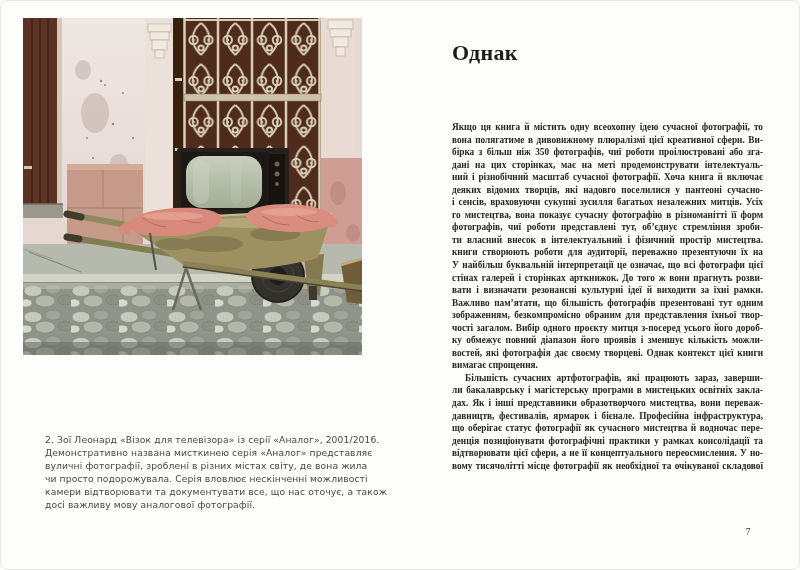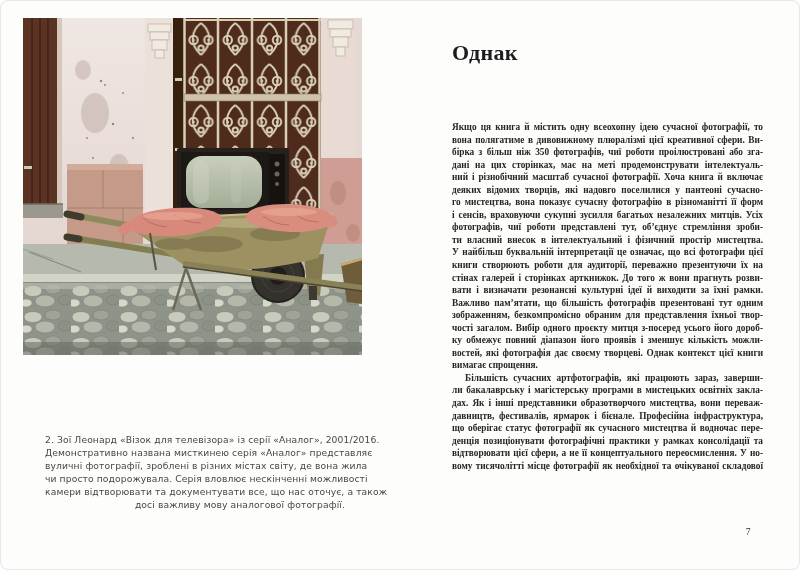--- a/index.html
+++ b/index.html
@@ -17,21 +17,21 @@
     position:absolute;left:23px;top:18px;width:339px;height:337px;
     overflow:hidden;
   }
   .photo svg{display:block;width:339px;height:337px;}
   .caption{
     position:absolute;left:45px;top:433px;width:300px;
     font-family:"DejaVu Sans","Liberation Sans",sans-serif;
     font-size:9.2px;line-height:13.1px;color:#474747;
     letter-spacing:0.1px;
   }
-  .caption .cap-line{white-space:nowrap;text-align:right;}
+  .caption .cap-line{white-space:nowrap;}
   
   .chapter-heading{
     position:absolute;left:452px;top:40px;
     font-family:"Liberation Serif",serif;
     font-weight:bold;font-size:22px;color:#1d1d1d;
     letter-spacing:0.3px;margin:0;
   }
   .body-text{
     position:absolute;left:452px;top:121px;width:311px;
     font-size:9.3px;color:#262626;
@@ -275,26 +275,26 @@
   <div>
     <h1 class="chapter-heading">Однак</h1>
 
     <div class="body-text">
         <div class="line">Якщо ця книга й містить одну всеохопну ідею сучасної фотографії, то</div>
         <div class="line">вона полягатиме в дивовижному плюралізмі цієї креативної сфери. Ви-</div>
         <div class="line">бірка з більш ніж 350 фотографів, чиї роботи проілюстровані або зга-</div>
         <div class="line">дані на цих сторінках, має на меті продемонструвати інтелектуаль-</div>
         <div class="line">ний і різнобічний масштаб сучасної фотографії. Хоча книга й включає</div>
         <div class="line">деяких відомих творців, які надовго поселилися у пантеоні сучасно-</div>
+        <div class="line">і сенсів, враховуючи сукупні зусилля багатьох незалежних митців. Усіх</div>
         <div class="line">го мистецтва, вона показує сучасну фотографію в різноманітті її форм</div>
-        <div class="line">і сенсів, враховуючи сукупні зусилля багатьох незалежних митців. Усіх</div>
         <div class="line">фотографів, чиї роботи представлені тут, об’єднує стремління зроби-</div>
         <div class="line">ти власний внесок в інтелектуальний і фізичний простір мистецтва.</div>
+        <div class="line">книги створюють роботи для аудиторії, переважно презентуючи їх на</div>
         <div class="line">У найбільш буквальній інтерпретації це означає, що всі фотографи цієї</div>
-        <div class="line">книги створюють роботи для аудиторії, переважно презентуючи їх на</div>
         <div class="line">стінах галерей і сторінках арткнижок. До того ж вони прагнуть розви-</div>
         <div class="line">вати і визначати резонансні культурні ідеї й виходити за їхні рамки.</div>
         <div class="line">Важливо пам’ятати, що більшість фотографів презентовані тут одним</div>
         <div class="line">зображенням, безкомпромісно обраним для представлення їхньої твор-</div>
         <div class="line">чості загалом. Вибір одного проєкту митця з-посеред усього його дороб-</div>
         <div class="line">ку обмежує повний діапазон його проявів і зменшує кількість можли-</div>
         <div class="line">востей, які фотографія дає своєму творцеві. Однак контекст цієї книги</div>
         <div class="line end">вимагає спрощення.</div>
         <div class="line indent">Більшість сучасних артфотографів, які працюють зараз, заверши-</div>
         <div class="line">ли бакалаврську і магістерську програми в мистецьких освітніх закла-</div>

